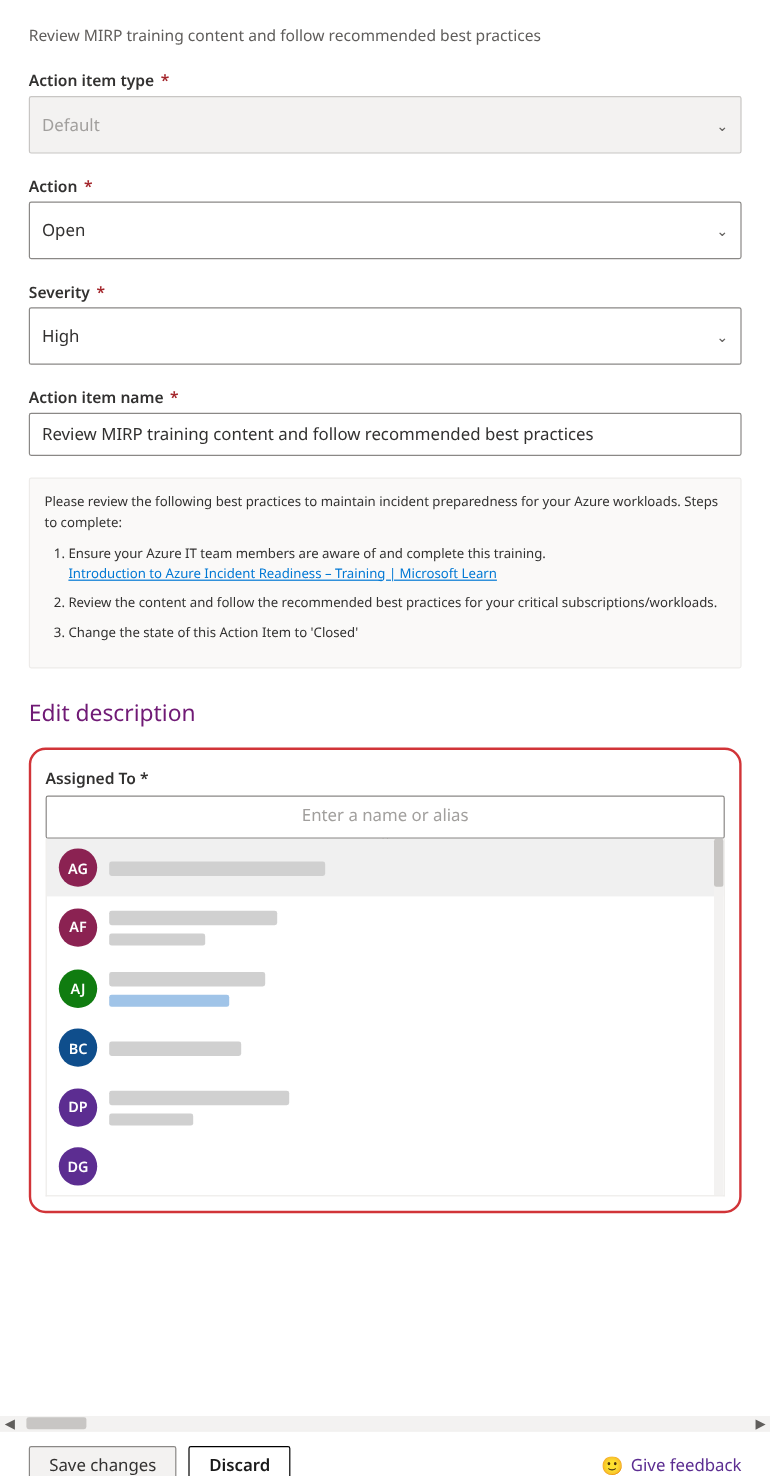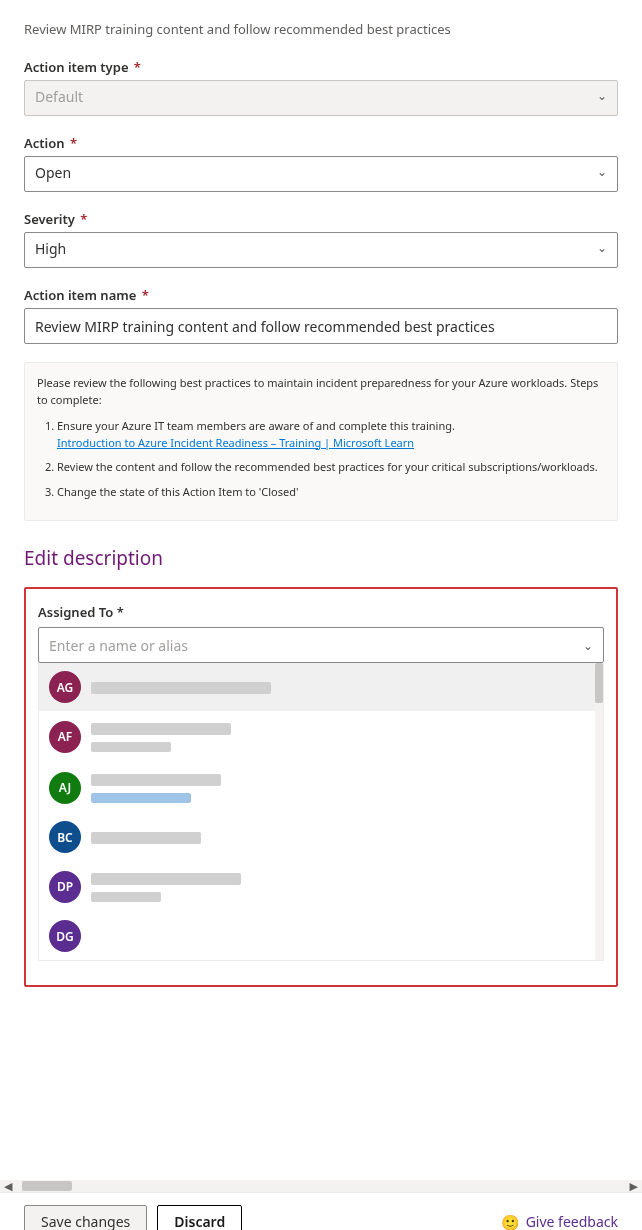--- a/index.html
+++ b/index.html
@@ -50,28 +50,28 @@
       font-weight: 600;
       color: #323130;
       margin-bottom: 4px;
     }
     .field-label .required {
       color: #a4262c;
       margin-left: 2px;
     }
     .dropdown-field {
       display: flex;
-      align-items: flex-start;
+      align-items: center;
       justify-content: space-between;
       border: 1px solid #8a8886;
       border-radius: 2px;
       padding: 6px 10px;
       background: #ffffff;
       cursor: pointer;
-      height: 36px;
+      height: 48px;
     }
     .dropdown-field.disabled {
       background: #f3f2f1;
       color: #a19f9d;
       border-color: #c8c6c4;
     }
     .dropdown-value {
       font-size: 14px;
       color: #323130;
     }
@@ -118,42 +118,43 @@
       color: #701a75;
       font-size: 19px;
       cursor: pointer;
       margin-top: 6px;
       margin-bottom: 16px;
       display: inline-block;
     }
     
     .assigned-section {
       border: 2px solid #d13438;
-      border-radius: 2px;
-      padding: 14px 12px 24px 12px;
+      border-radius: 14px;
+      padding: 14px 12px 12px 12px;
       margin-bottom: 20px;
       position: relative;
     }
     .assigned-label {
       font-size: 13px;
       font-weight: 600;
       color: #323130;
       margin-bottom: 6px;
     }
     .assigned-dropdown {
       display: flex;
       align-items: center;
       justify-content: space-between;
       border: 1px solid #8a8886;
       border-radius: 2px;
       padding: 6px 10px;
       background: #ffffff;
       cursor: pointer;
       height: 36px;
       margin-bottom: 0;
+      flex-direction: column;
     }
     .people-list {
       border: 1px solid #edebe9;
       border-top: none;
       background: #ffffff;
       max-height: 310px;
       overflow-y: auto;
       position: relative;
     }
     .people-item {

